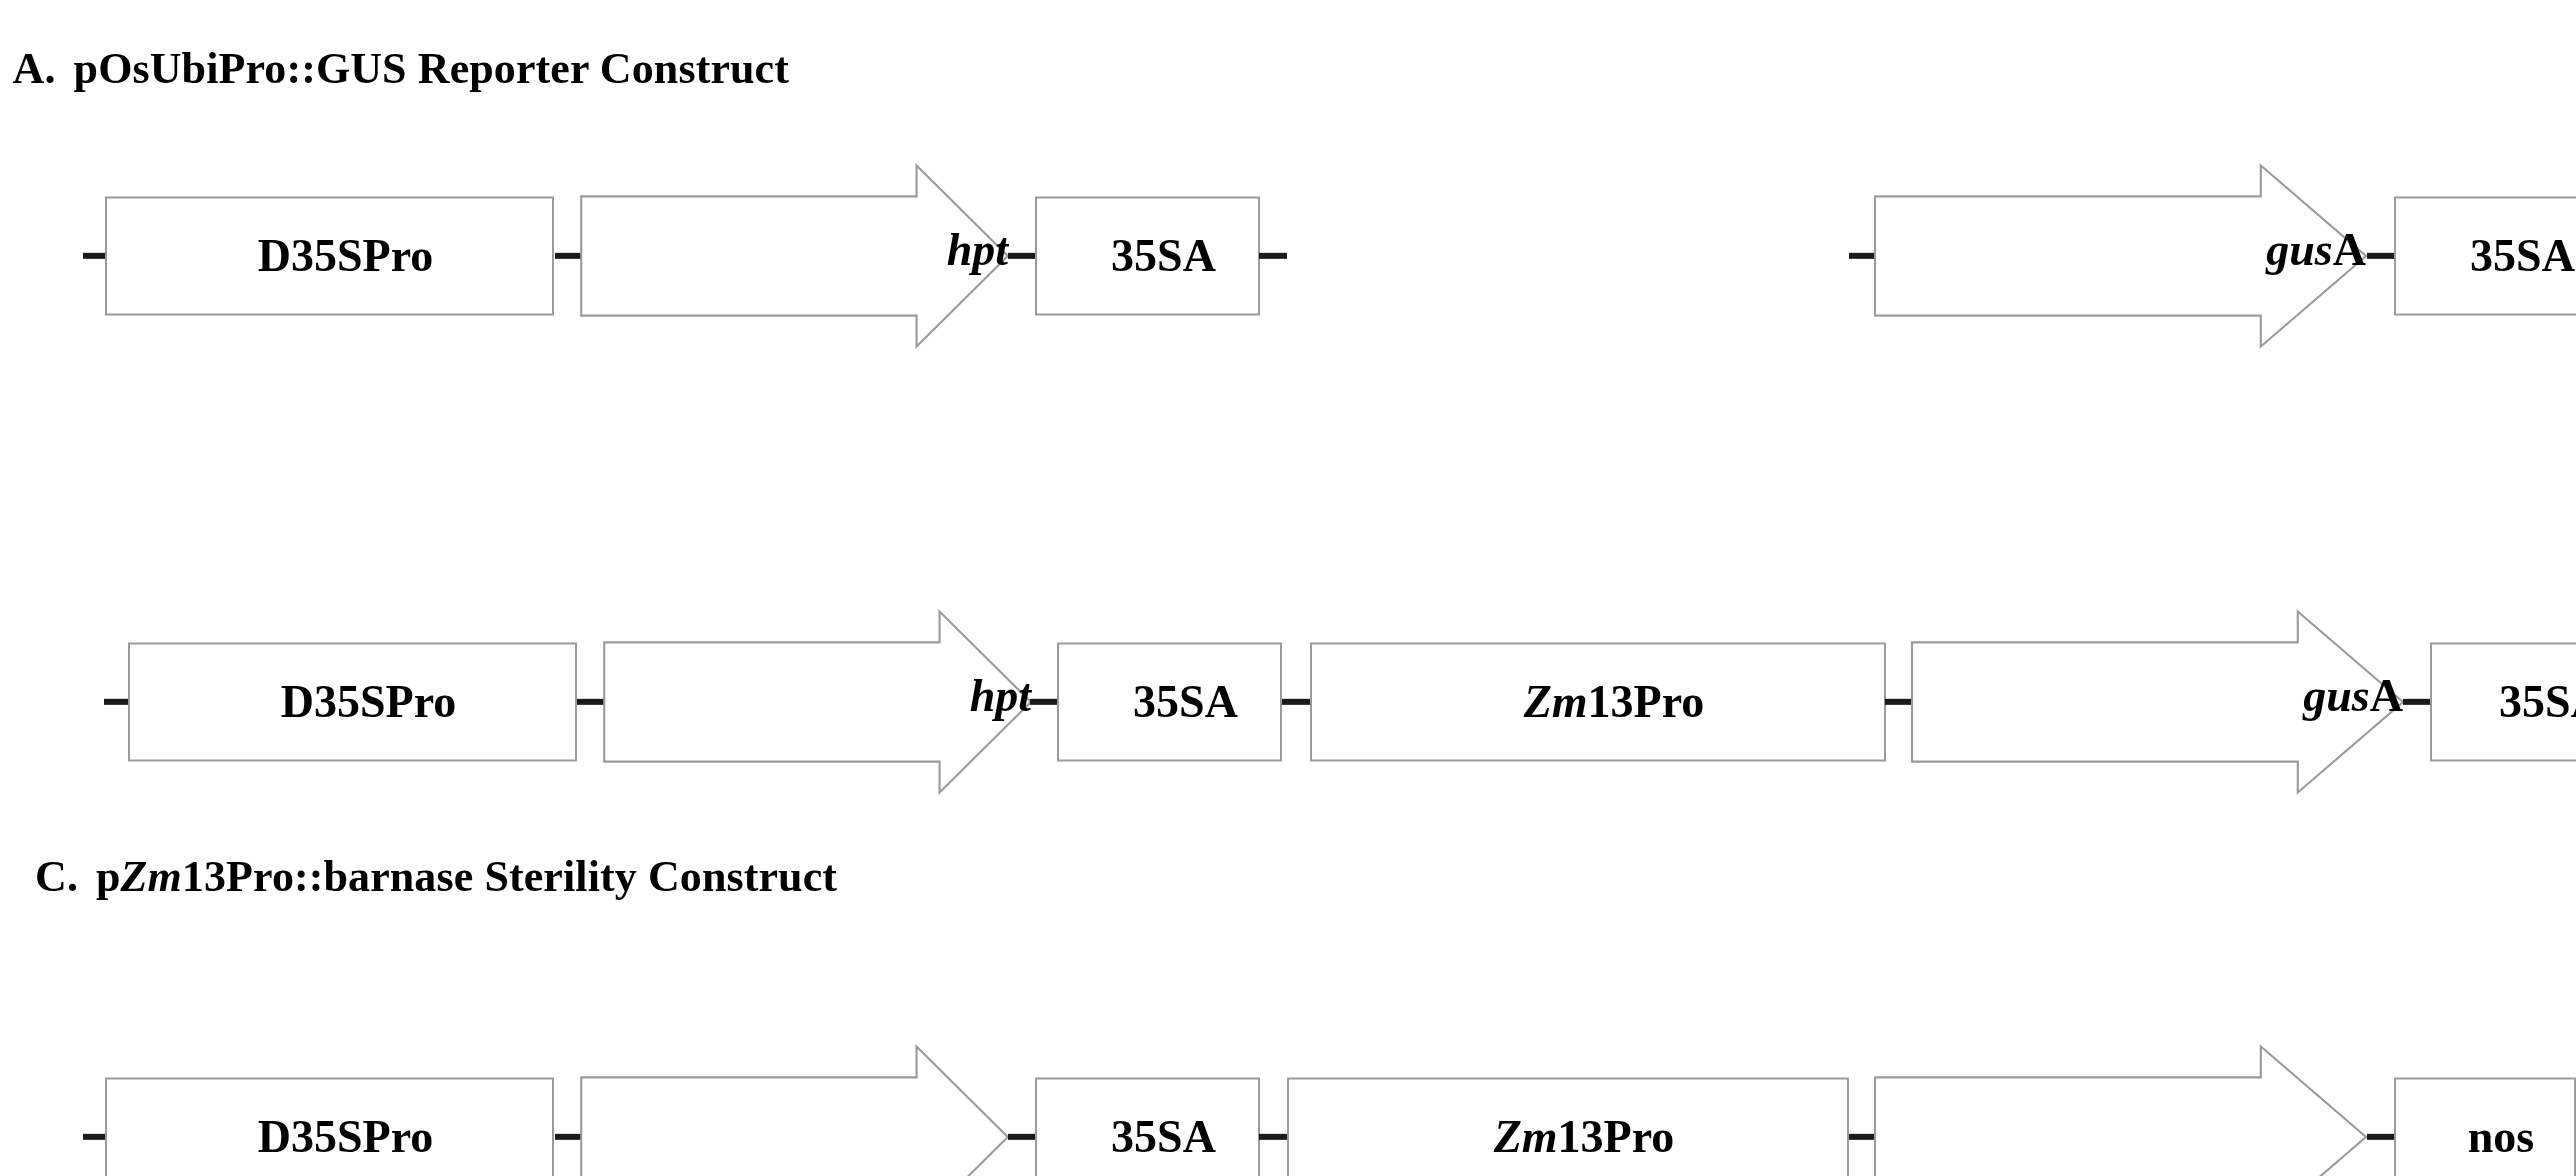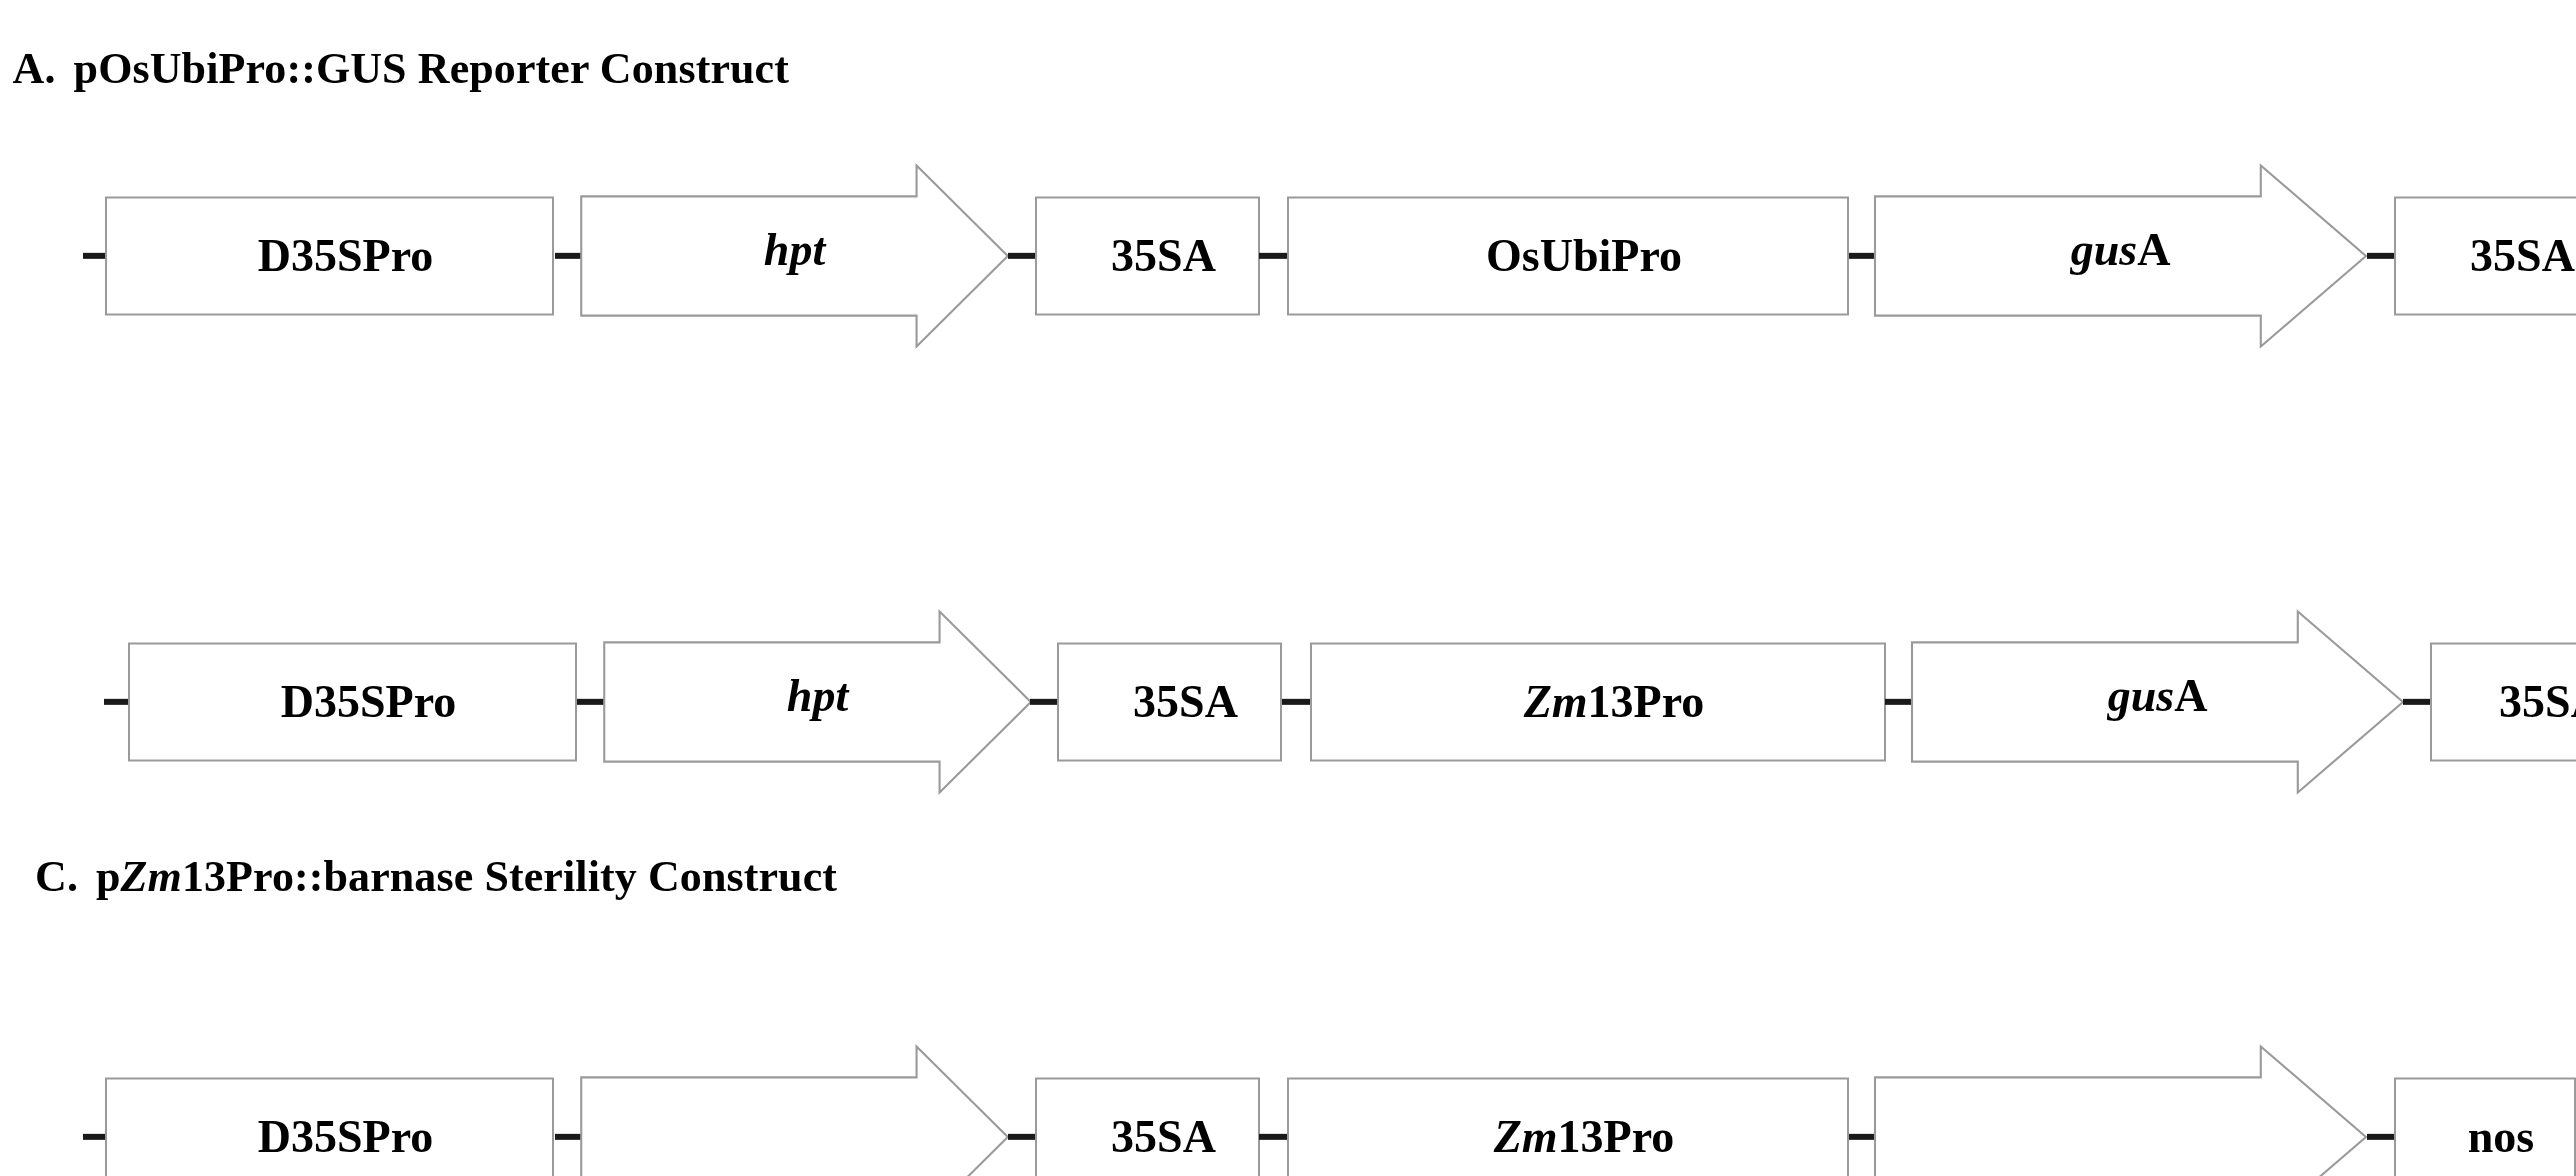--- a/index.html
+++ b/index.html
@@ -60,21 +60,21 @@
     display:flex;align-items:center;
     font-size:46px;
     font-weight:bold;
     white-space:nowrap;
     line-height:1;
   }
   .arrowel svg{position:absolute;left:0;top:0;overflow:visible;}
   .arrowel .alabel{
     position:absolute;
     left:0;right:0;
-    text-align:center;
+    text-align:right;
     z-index:2;
     pointer-events:none;
   }
   .arrowel .it{font-style:italic;}
 </style>
 </head>
 <body>
 
 <div class="figure" id="figure">
     <div class="panel-title" style="left: 12.6px; top: 5.6px;"><span class="lbl">A.</span><span><span>pOsUbiPro::GUS Reporter Construct</span></span></div>
@@ -88,23 +88,20 @@
         <svg width="427" height="181" viewBox="0 0 608 258">
           <polygon points="0,44 478,44 478,0 608,129 478,258 478,214 0,214" fill="#ffffff" stroke="#9a9a9a" stroke-width="3"></polygon>
         </svg>
         <div class="alabel" style="top:61px"><span class="it">hpt</span></div>
       </div>
       <div class="stub" style="left: 1008px; width: 27px;"></div>
       <div class="boxel" style="left: 1035px; width: 225px; height: 119px; border-color: rgb(154, 154, 154);">
         <span><span>35SA</span></span>
       </div>
       <div class="stub" style="left: 1259px; width: 28px;"></div>
-      <div class="boxel" style="left: 1287px; width: 562px; height: 119px; border-color: rgb(154, 154, 154);">
-        <span><span>OsUbiPro</span></span>
-      </div>
       <div class="stub" style="left: 1849px; width: 27px;"></div>
       <div class="arrowel" style="left: 1875px; width: 491px; height: 181px;">
         <svg width="491" height="181" viewBox="0 0 700 258">
           <polygon points="0,44 550,44 550,0 700,129 550,258 550,214 0,214" fill="#ffffff" stroke="#9a9a9a" stroke-width="3"></polygon>
         </svg>
         <div class="alabel" style="top:61px"><span class="it">gus</span><span>A</span></div>
       </div>
       <div class="stub" style="left: 2367px; width: 27px;"></div>
       <div class="boxel" style="left: 2394px; width: 225px; height: 119px; border-color: rgb(154, 154, 154);">
         <span><span>35SA</span></span>

